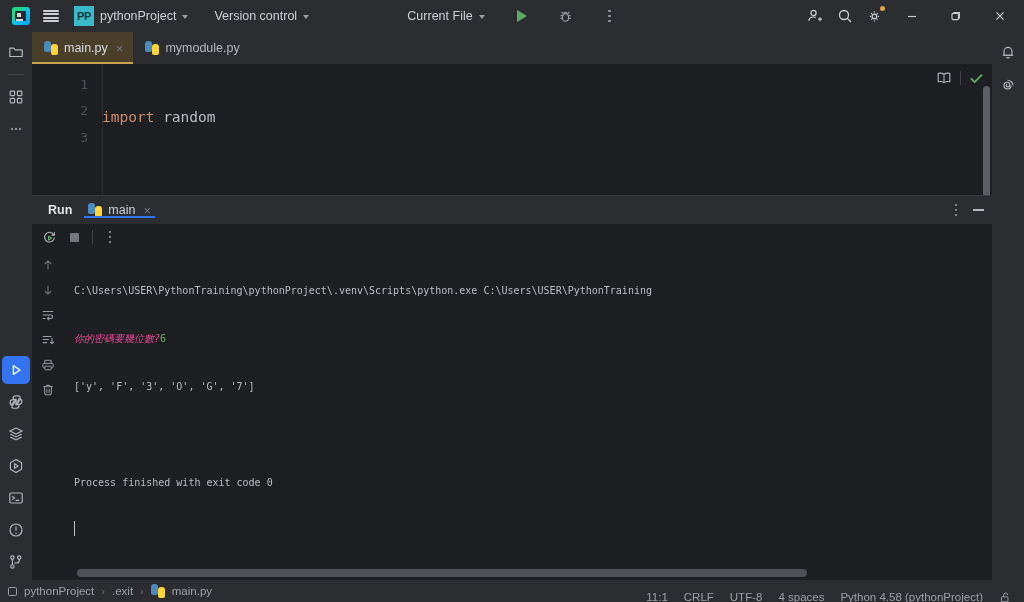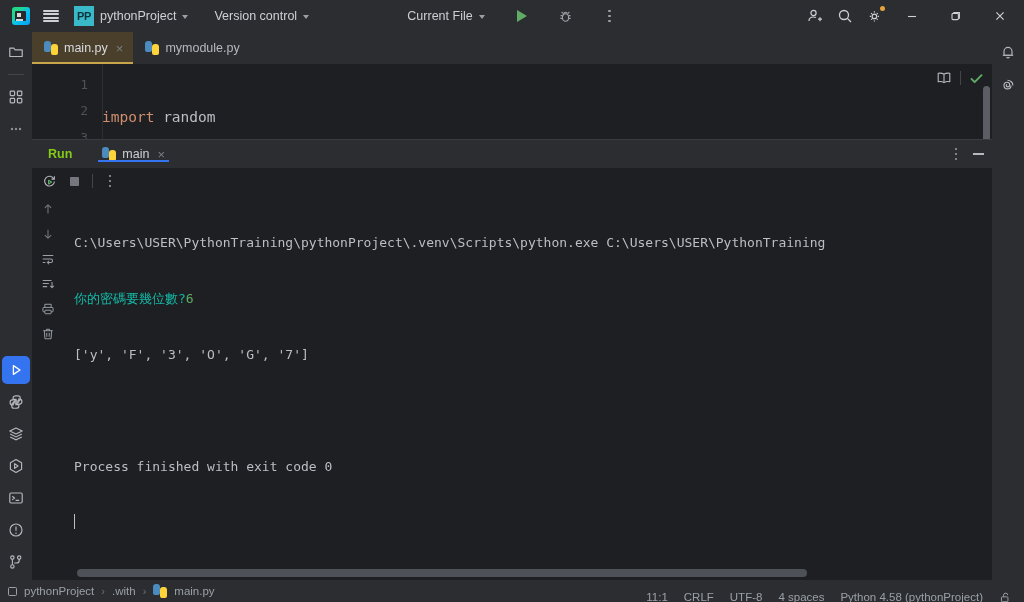--- a/index.html
+++ b/index.html
@@ -78,48 +78,48 @@
 
   
   .editor { flex:1 1 auto; position:relative; background:#1e1f22; display:flex; min-height:0; overflow:hidden;}
   .gutter { width:70px; flex:0 0 70px; background:#1e1f22; padding-top:8px; text-align:right; }
   .gutter div { height:26.4px; line-height:26.4px; padding-right:14px;
                 font-family:"DejaVu Sans Mono", monospace; font-size:13px; color:#4e5157; }
   .code { flex:1 1 auto; padding-top:8px; font-family:"DejaVu Sans Mono", monospace;
           font-size:14.5px; color:#bcbec4; white-space:pre; overflow:hidden; position:relative;}
   .code > div { height:26.4px; line-height:26.4px; }
   .kw  { color:#cf8e6d; }
-  .cmt { color:#14b8a6; }
+  .cmt { color:#ec4899;font-style:italic; }
   .editor-fold {
     position:absolute; left:70px; top:0; bottom:0; width:1px; background:#2b2d30;
   }
   .ed-topright { position:absolute; right:8px; top:6px; display:flex; align-items:center; gap:8px; z-index:5;}
   .ed-sep { width:1px; height:14px; background:#43454a; }
   .ed-scroll {
     position:absolute; right:2px; top:22px; width:7px; height:130px;
     background:#5b5e64; border-radius:4px;
   }
 
   
   .runwin { flex:0 0 256px; display:flex; flex-direction:column; background:#1e1f22; border-top:1px solid #393b40;}
   .run-header { height:28px; flex:0 0 28px; background:#2b2d30; display:flex; align-items:center; padding:0 8px 0 16px; }
-  .run-title { font-size:12.5px; font-weight:bold; color:#84cc16; margin-right:26px; }
+  .run-title { font-size:12.5px; font-weight:bold; color:#e5e5e5; margin-right:12px; }
   .run-tab { display:flex; align-items:center; gap:6px; font-size:12.5px; color:#ced0d6; position:relative; height:16px; padding:0 4px;}
   .run-tab::after { content:""; position:absolute;left:0;right:0;bottom:0;height:2px;background:#3574f0;}
   .run-hdr-right { margin-left:auto; display:flex; align-items:center; gap:10px; }
   .minus { width:11px;height:1.6px;background:#b5b8bf; }
 
   .run-toolbar { height:26px; flex:0 0 26px; background:#1e1f22; display:flex; align-items:center; gap:10px; padding-left:10px;}
   .tb-sep { width:1px;height:14px;background:#43454a; }
 
   .console-row { flex:1 1 auto; display:flex; min-height:0; }
   .console-gutter { width:32px; flex:0 0 32px; display:flex; flex-direction:column; align-items:center; padding-top:4px; gap:4px;}
   .cg-btn { width:22px;height:21px; display:flex;align-items:center;justify-content:center; }
   .console-out {
-    flex:1 1 auto; font-family:"DejaVu Sans Mono", monospace; font-size:13px;
+    flex:1 1 auto; font-family:"DejaVu Sans Mono", monospace; font-size:10px;
     color:#bcbec4; padding:6px 0 0 10px; white-space:pre; overflow:hidden; position:relative;
   }
   .console-out > div { height:26px; line-height:26px; }
   .out-green { color:#5fad65; }
   .blink-caret { display:inline-block; width:1px; height:15px; background:#bcbec4; vertical-align:-2px; }
   .console-hscroll-track { height:14px; flex:0 0 14px; background:#1e1f22; position:relative; }
   .console-hscroll-thumb { position:absolute; left:45px; top:3px; height:8px; width:730px; background:#4e5157; border-radius:4px;}
 
   
   .statusbar { height:22px; flex:0 0 22px; background:#2b2d30; display:flex; align-items:center;
@@ -474,21 +474,21 @@
         </svg>
       </div>
     </div>
   </div>
 
   <div class="statusbar">
     <div class="sb-left">
       <span class="proj-sq"></span>
       <span>pythonProject</span>
       <span class="crumb-sep">›</span>
-      <span>.with</span>
+      <span>.exit</span>
       <span class="crumb-sep">›</span>
       <span class="pyicon">
           <i class="b b1"></i>
           <i class="b b2"></i>
         </span>
       <span>main.py</span>
     </div>
     <div class="sb-right">
       <span>11:1</span>
       <span>CRLF</span>

